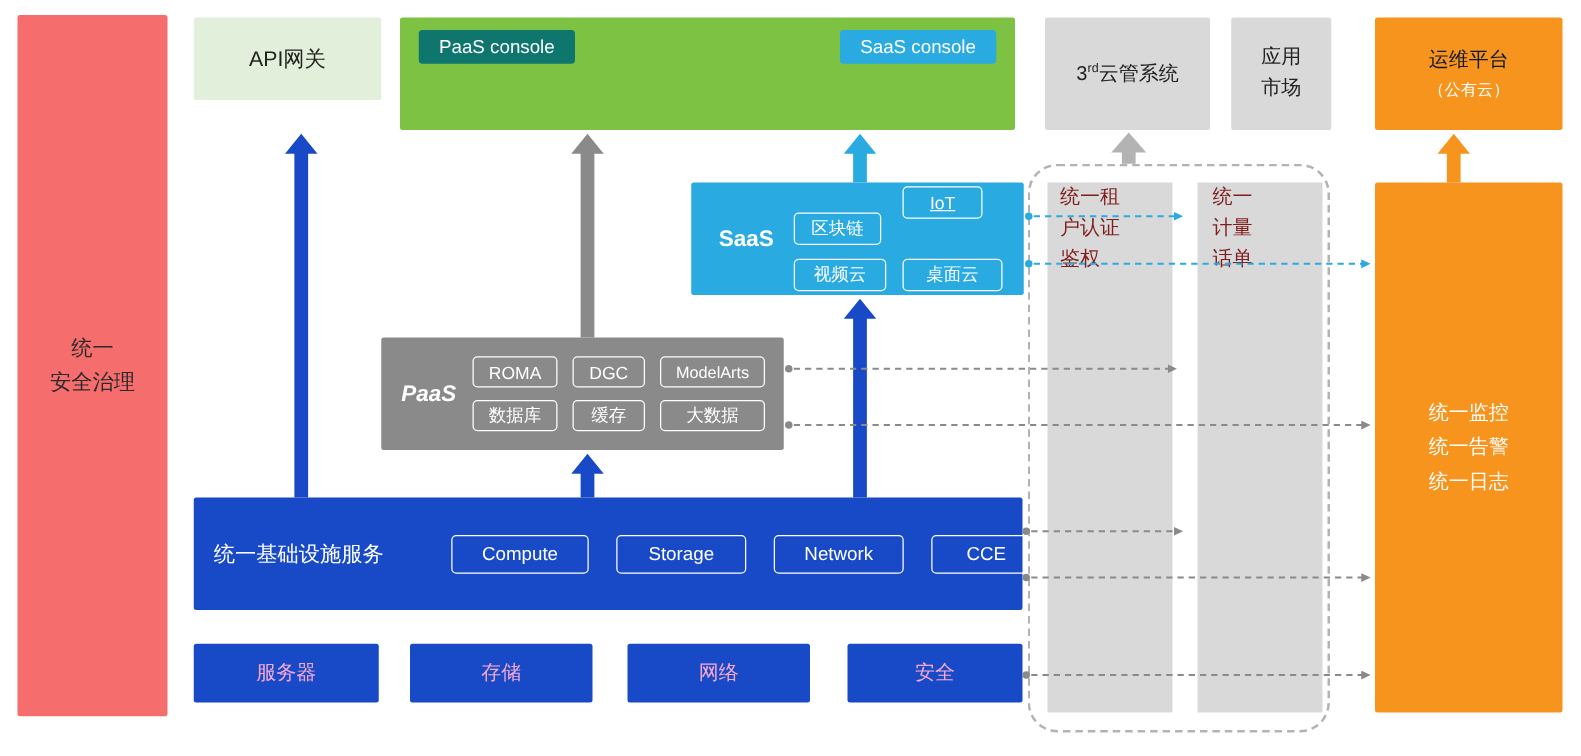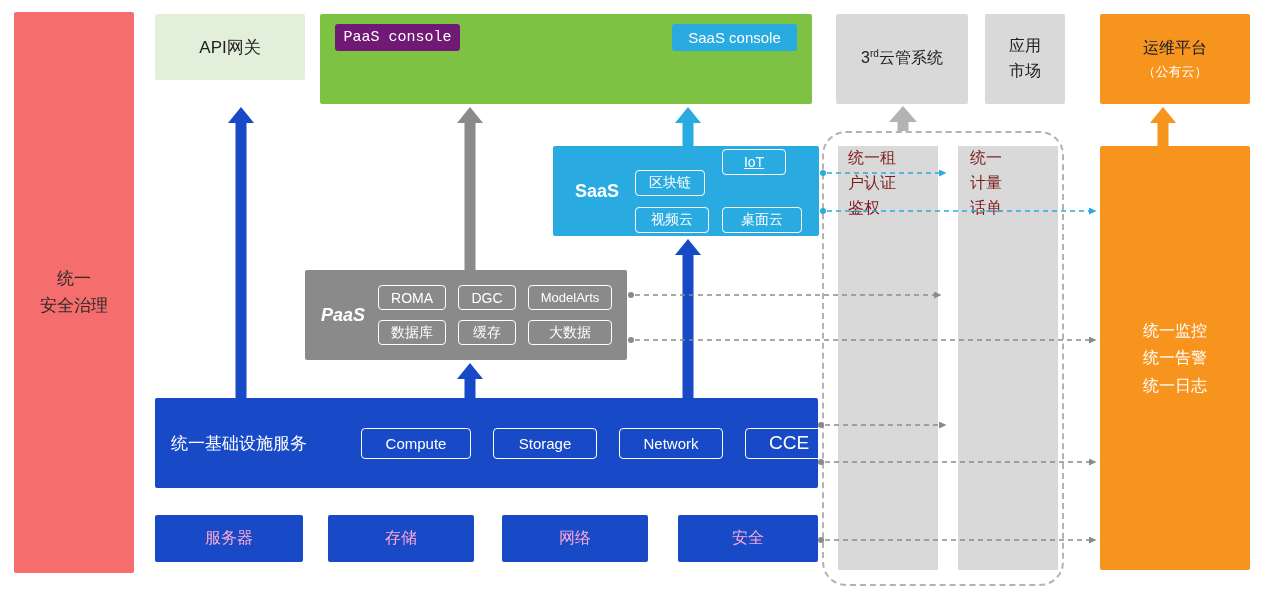--- a/index.html
+++ b/index.html
@@ -49,21 +49,21 @@
     <span class="pre" style="font-size:17px; color:#2b2b2b;">统一
 安全治理</span>
   </div>
 
   <div class="abs center box" style="left:155px; top:14px; width:150px; height:66px; background:#e2efda;">
     <span style="font-size:17px; color:#222222;">API网关</span>
   </div>
 
   <div class="abs box" style="left:320px; top:14px; width:492px; height:90px; background:#7dc242;">
     <div style="display:flex; justify-content:space-between; padding:0 15px; margin-top:10px;">
-      <div class="console-btn" style="background:#701a75;font-family:Liberation Mono, monospace;">PaaS console</div>
+      <div class="console-btn" style="background:#0f766e;">PaaS console</div>
       <div class="console-btn" style="background:#29abe2;">SaaS console</div>
     </div>
   </div>
 
   <div class="abs center box" style="left:836px; top:14px; width:132px; height:90px; background:#d9d9d9;">
     <span style="font-size:16px; color:#222222;">
       <span>3</span><sup style="font-size:10px;">rd</sup><span>云管系统</span>
     </span>
   </div>
 
@@ -98,21 +98,21 @@
       <div class="chip" style="width:84px; height:25px;">大数据</div>
     </div>
   </div>
 
   <div class="abs box" style="left:155px; top:398px; width:663px; height:90px; background:#1849c6; display:flex; align-items:center;gap:32px;">
     <div style="color:#ffffff; font-size:17px; margin:0 22px 0 16px; white-space:nowrap;">统一基础设施服务</div>
     <div style="display:flex; gap:22px;">
       <div class="chip" style="width:110px; height:31px; font-size:15px;">Compute</div>
       <div class="chip" style="width:104px; height:31px; font-size:15px;">Storage</div>
       <div class="chip" style="width:104px; height:31px; font-size:15px;">Network</div>
-      <div class="chip" style="width:88px; height:31px; font-size:19px;">CCE</div>
+      <div class="chip" style="width:88px; height:31px; font-size:15px;">CCE</div>
     </div>
   </div>
 
   <div class="abs bluebox" style="left:155px; top:515px; width:148px; height:47px;">服务器</div>
   <div class="abs bluebox" style="left:328px; top:515px; width:146px; height:47px;">存储</div>
   <div class="abs bluebox" style="left:502px; top:515px; width:146px; height:47px;">网络</div>
   <div class="abs bluebox" style="left:678px; top:515px; width:140px; height:47px;">安全</div>
 
   <div class="abs" style="left:822px; top:131px; width:242px; height:455px; border:2px dashed #b3b3b3; border-radius:24px;"></div>
 

